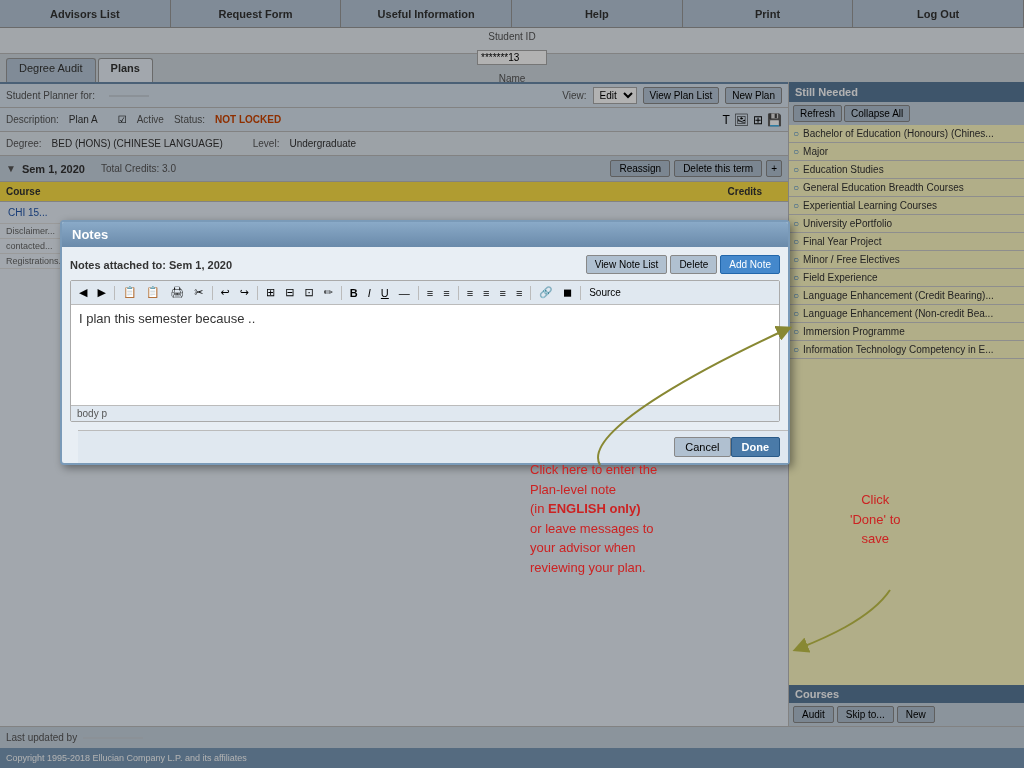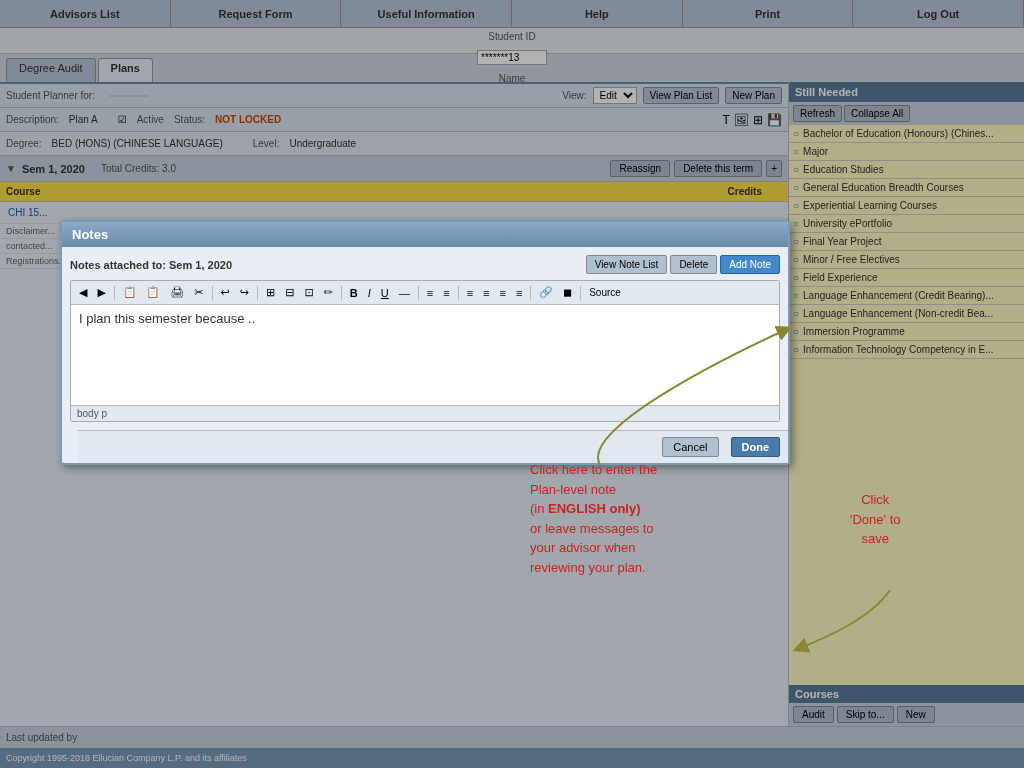--- a/index.html
+++ b/index.html
@@ -86,21 +86,21 @@
 
     
     .editor-area { background: #fff; border: 1px solid #aaa; border-radius: 2px; }
     .editor-toolbar { display: flex; align-items: center; background: #e0e8f0; border-bottom: 1px solid #bbb; padding: 2px 4px; gap: 2px; flex-wrap: wrap; min-height: 24px; }
     .toolbar-btn { font-size: 11px; padding: 1px 3px; background: none; border: 1px solid transparent; cursor: pointer; border-radius: 2px; }
     .toolbar-sep { width: 1px; height: 14px; background: #bbb; margin: 0 2px; }
     .editor-content { min-height: 100px; padding: 6px 8px; font-size: 13px; color: #333; background: #fff; }
     .editor-status { background: #e0e8f0; border-top: 1px solid #bbb; padding: 2px 6px; font-size: 10px; color: #555; }
 
     
-    .notes-modal-footer { display: flex; justify-content: flex-end; gap: 12px; padding: 6px 8px; border-top: 1px solid #bbb; background: #e0e8f0; margin-left: 16px; }
+    .notes-modal-footer { display: flex; justify-content: flex-end; gap: 0; padding: 6px 8px; border-top: 1px solid #bbb; background: #e0e8f0; margin-left: 16px; }
     .btn-cancel { font-size: 11px; padding: 3px 10px; background: #b0c0d0; border: 1px solid #888; cursor: pointer; border-radius: 2px; }
     .btn-done { font-size: 11px; padding: 3px 10px; background: #4a7aa8; color: #fff; border: 1px solid #2a5a88; cursor: pointer; border-radius: 2px; font-weight: bold; }
 
     
     .annotation-layer { position: absolute; top: 0; left: 0; width: 100%; height: 100%; pointer-events: none; z-index: 30; }
     .annotation-text { position: absolute; color: #cc2222; font-size: 13px; line-height: 1.5; font-family: Arial, sans-serif; }
     .annotation-text strong { font-weight: bold; }
 
     
     .courses-bottom { background: #5a7a9a; color: #fff; font-size: 11px; font-weight: bold; padding: 3px 6px; }

